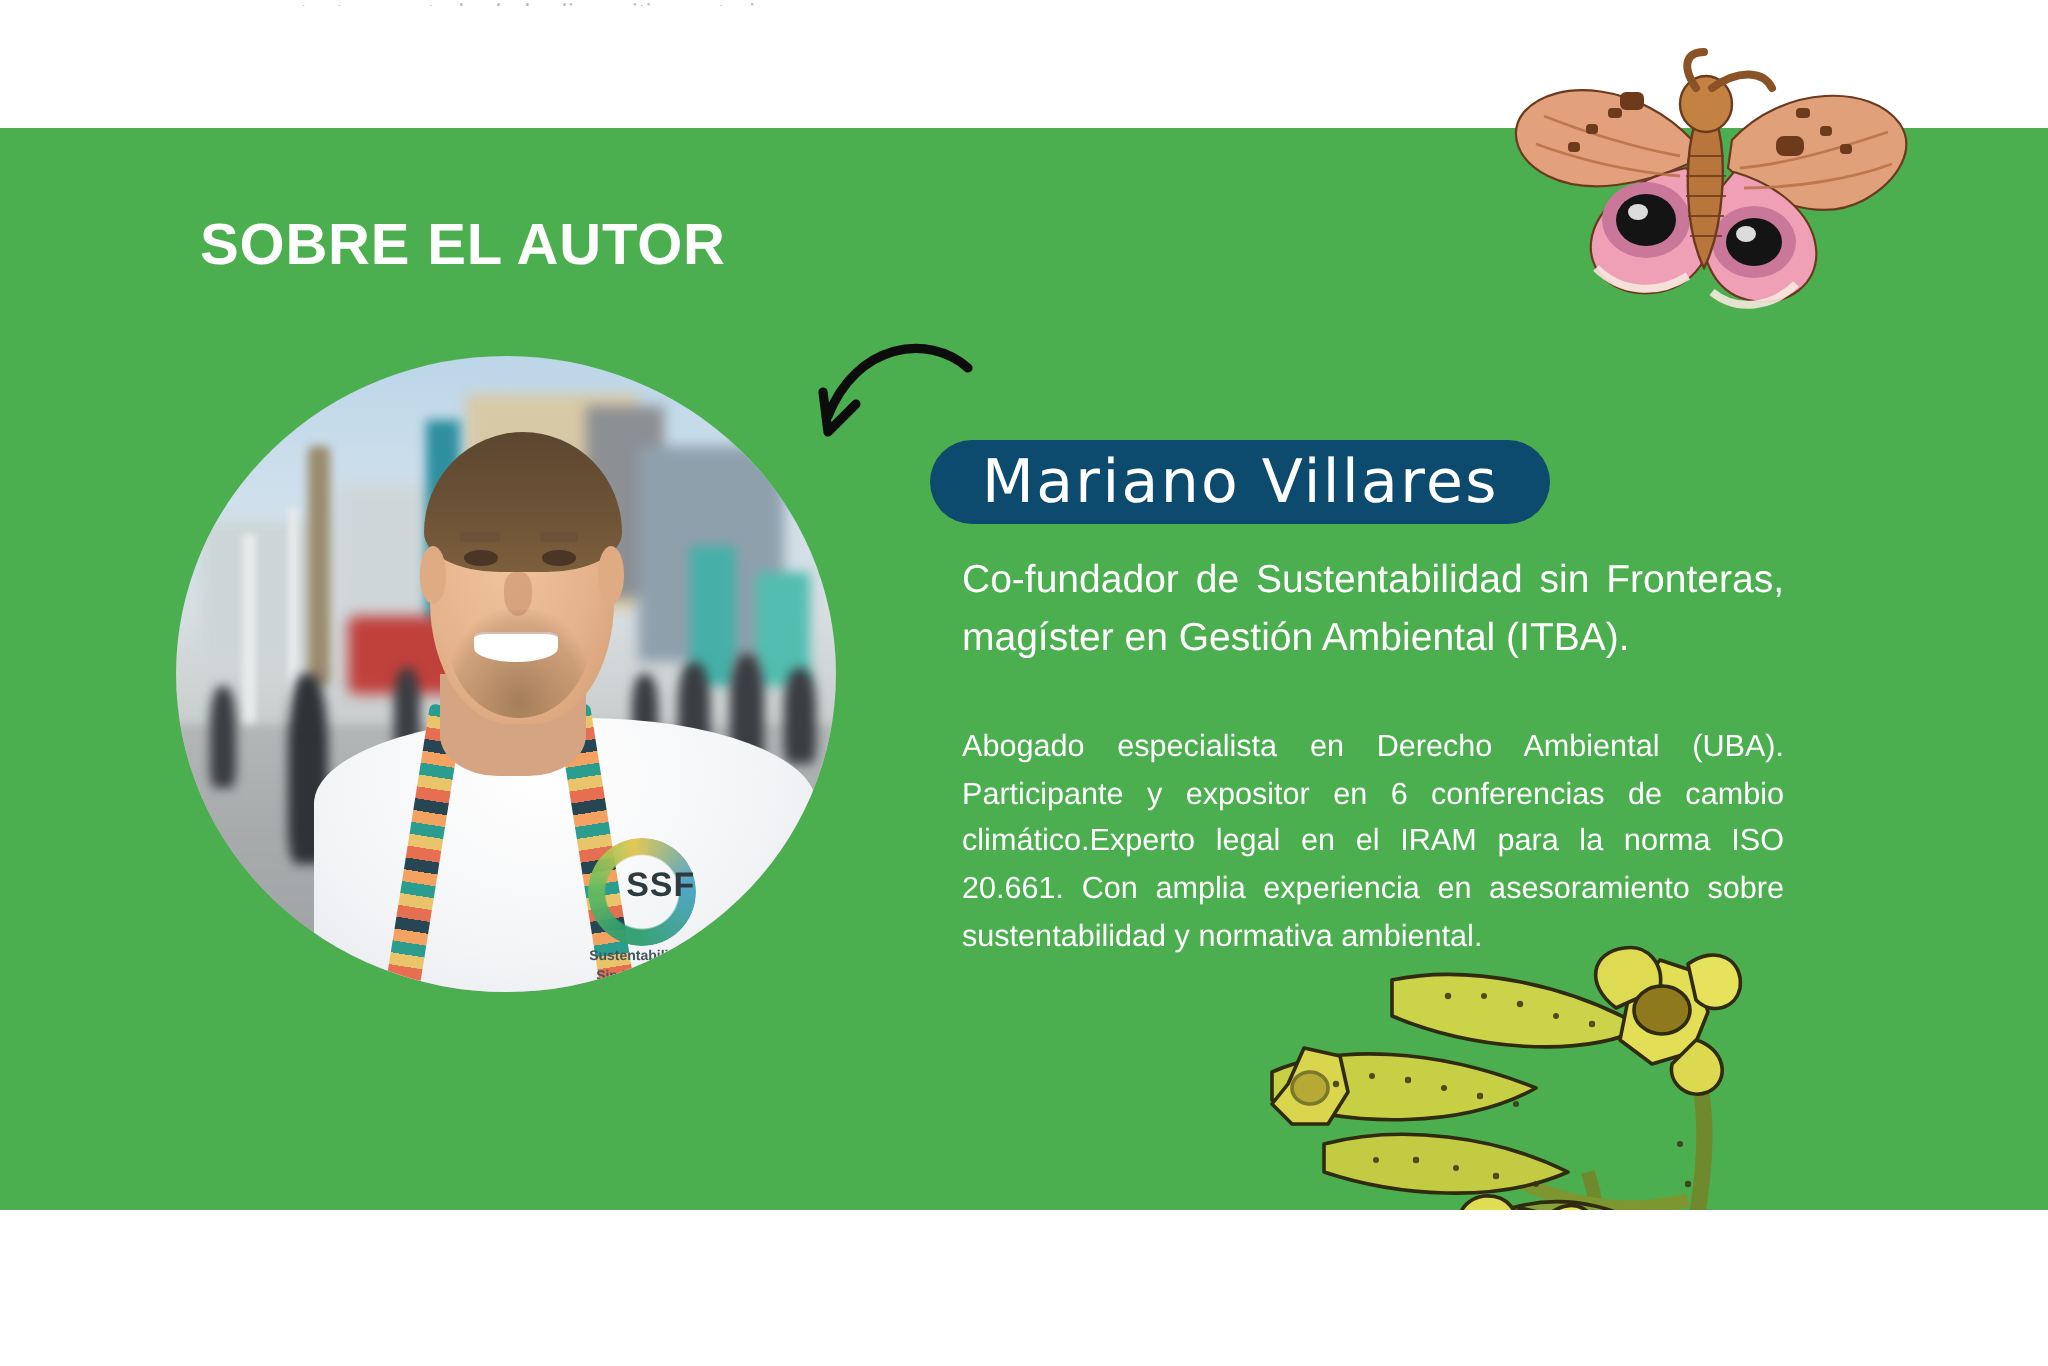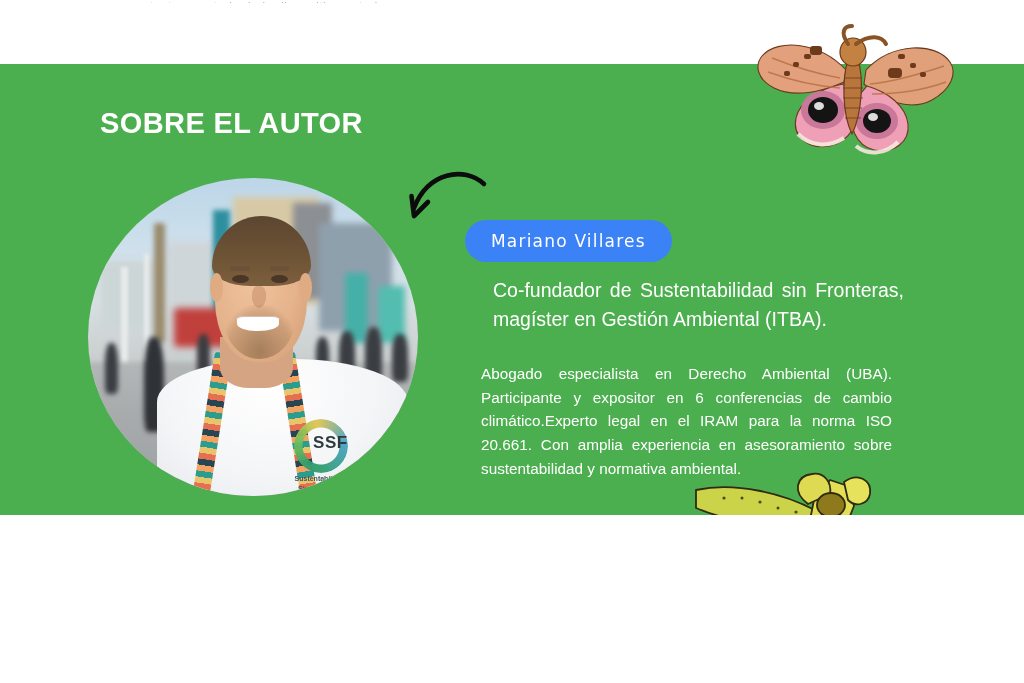--- a/index.html
+++ b/index.html
@@ -7,21 +7,21 @@
     margin: 0;
     padding: 0;
     background: #ffffff;
   }
   body {
     font-family: "Liberation Sans", sans-serif;
   }
   #slide {
     position: relative;
     width: 1024px;
-    height: 515px;
+    height: 605px;
     overflow: hidden;
     background: #ffffff;
   }
   
   .green-panel {
     position: absolute;
     left: 0;
     top: 64px;
     width: 1024px;
     height: 619px;
@@ -200,42 +200,41 @@
 
   
   .name-badge {
     position: absolute;
     left: 465px;
     top: 220px;
     height: 42px;
     padding: 0 26px;
     display: inline-flex;
     align-items: center;
-    background: #3b82f6;
+    background: #0c4a6e;
     border-radius: 21px;
     color: #ffffff;
-    font-size: 17px;
+    font-size: 30px;
     font-family: "DejaVu Sans", sans-serif;
     letter-spacing: 1.2px;
     white-space: nowrap;
   }
 
   
   .lead {
     position: absolute;
     left: 481px;
     top: 276px;
     width: 411px;
     font-size: 19.5px;
     line-height: 1.48;
     color: #ffffff;
     text-align: justify;
     text-align-last: left;
     font-family: "Liberation Sans", sans-serif;
-    margin-left: 12px;
   }
   .body-par {
     position: absolute;
     left: 481px;
     top: 362px;
     width: 411px;
     font-size: 15.3px;
     line-height: 1.55;
     color: #ffffff;
     text-align: justify;

